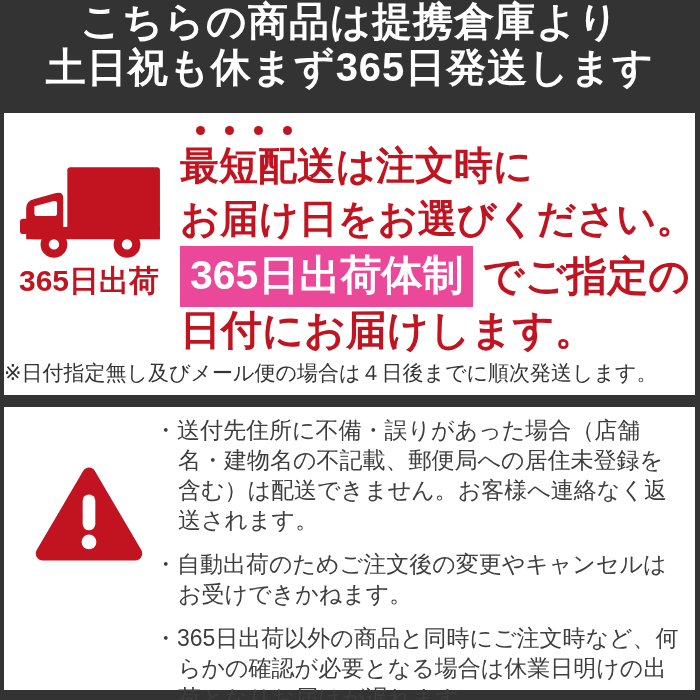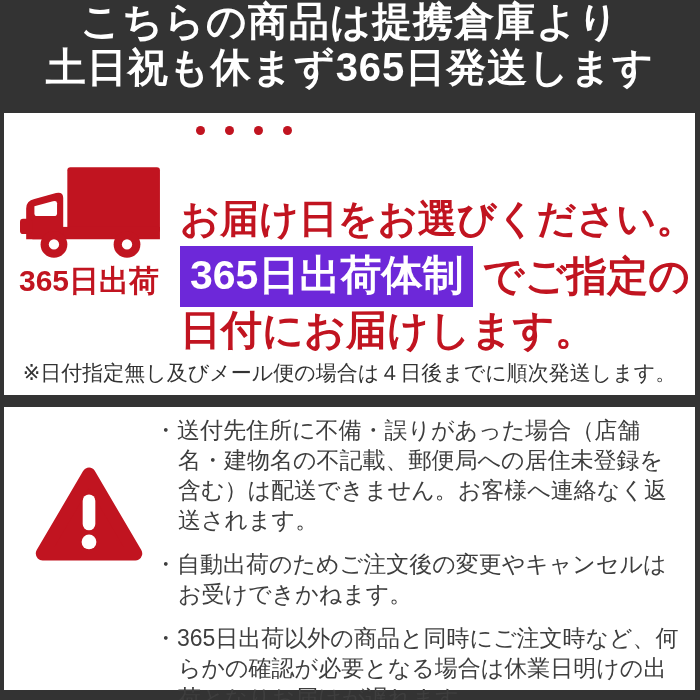--- a/index.html
+++ b/index.html
@@ -34,25 +34,25 @@
   }
   .dots { position:absolute; left:192px; top:13px; display:flex; gap:20px; }
   .dots i { width:9px; height:9px; border-radius:50%; background:#c11420; display:block; }
 
   .red-line { position:absolute; left:176px; color:#c11420; font-weight:bold; white-space:nowrap; }
   .rl1 { top:26px; font-size:39px; }
   .rl2 { top:79px; font-size:39px; }
   .rl3 { top:133px; font-size:41px; display:flex; align-items:center; }
   .rl4 { top:190px; font-size:41px; }
   .hl-box {
-    background:#6d28d9; color:#ffffff; padding:2px 10px 4px 10px;
+    background:#ec4899; color:#ffffff; padding:2px 10px 4px 10px;
     margin-right:9px; display:inline-block;
   }
   .mid-note {
-    position:absolute; left:0; right:0; top:246px; text-align:center;
+    position:absolute; left:0; right:0; top:246px; 
     color:#333333; font-size:21px; white-space:nowrap;
   }
 
   
   .bottom {
     position:absolute; left:4px; top:407px; width:691px; height:283px;
     background:#ffffff;
   }
   .tri-wrap { position:absolute; left:30px; top:58px; width:110px; }
   .caution-label {
@@ -95,20 +95,21 @@
     </div>
     <div class="truck-label">365日出荷</div>
 
     <div class="dots">
       <i></i>
       <i></i>
       <i></i>
       <i></i>
     </div>
 
+    <div class="red-line rl1">最短配送は注文時に</div>
     <div class="red-line rl2">お届け日をお選びください。</div>
 
     <div class="red-line rl3">
       <span class="hl-box">365日出荷体制</span>
       <span>でご指定の</span>
     </div>
 
     <div class="red-line rl4">日付にお届けします。</div>
 
     <div class="mid-note">※日付指定無し及びメール便の場合は４日後までに順次発送します。</div>

